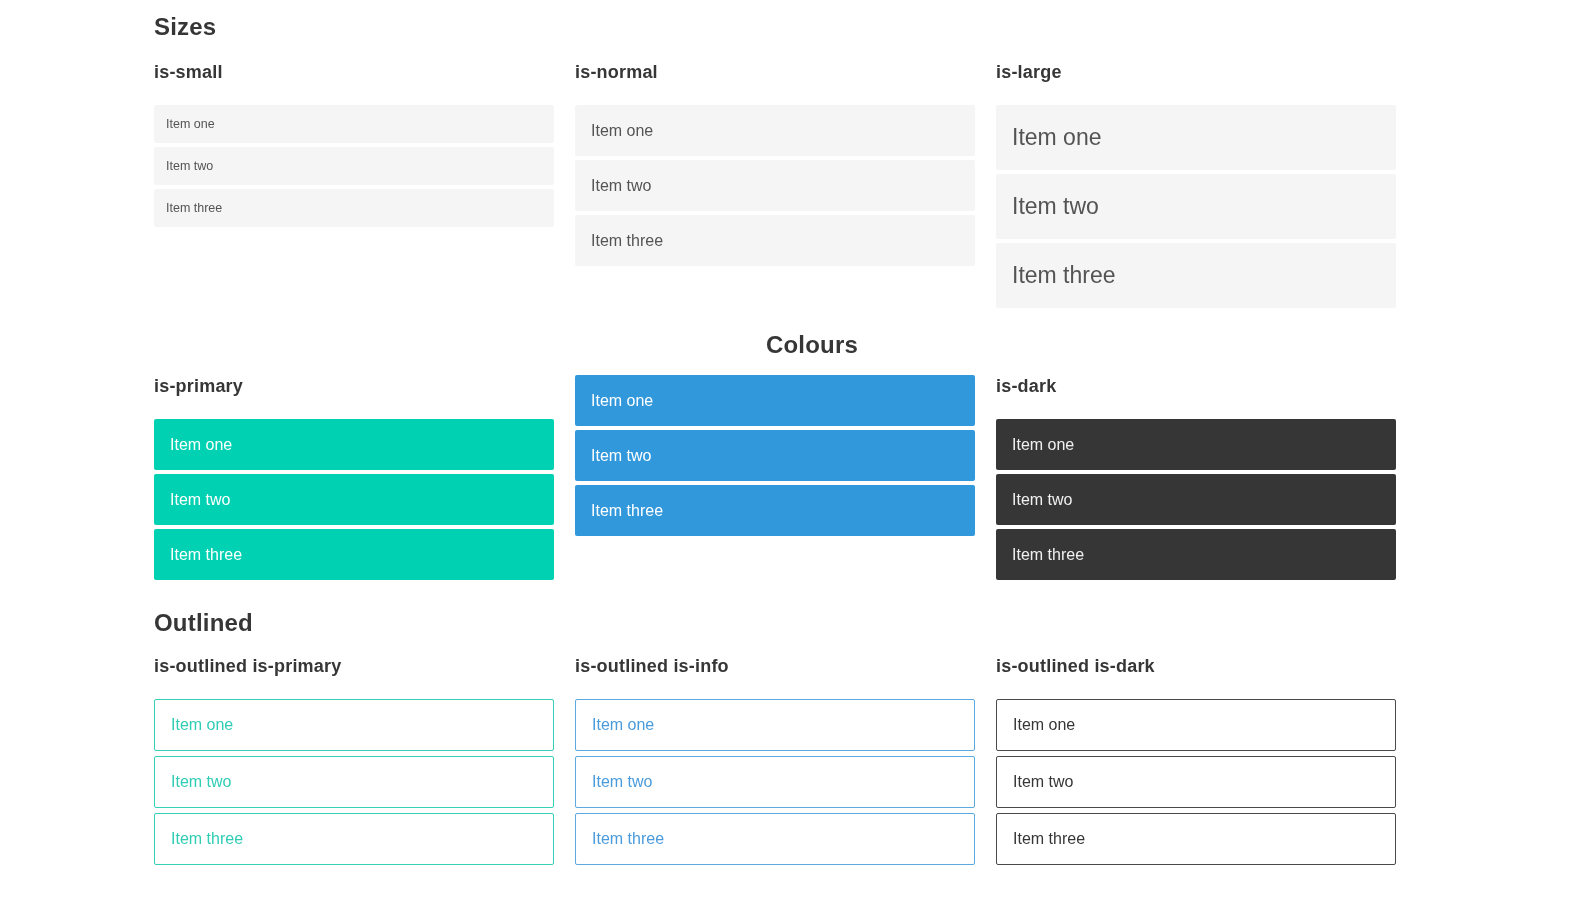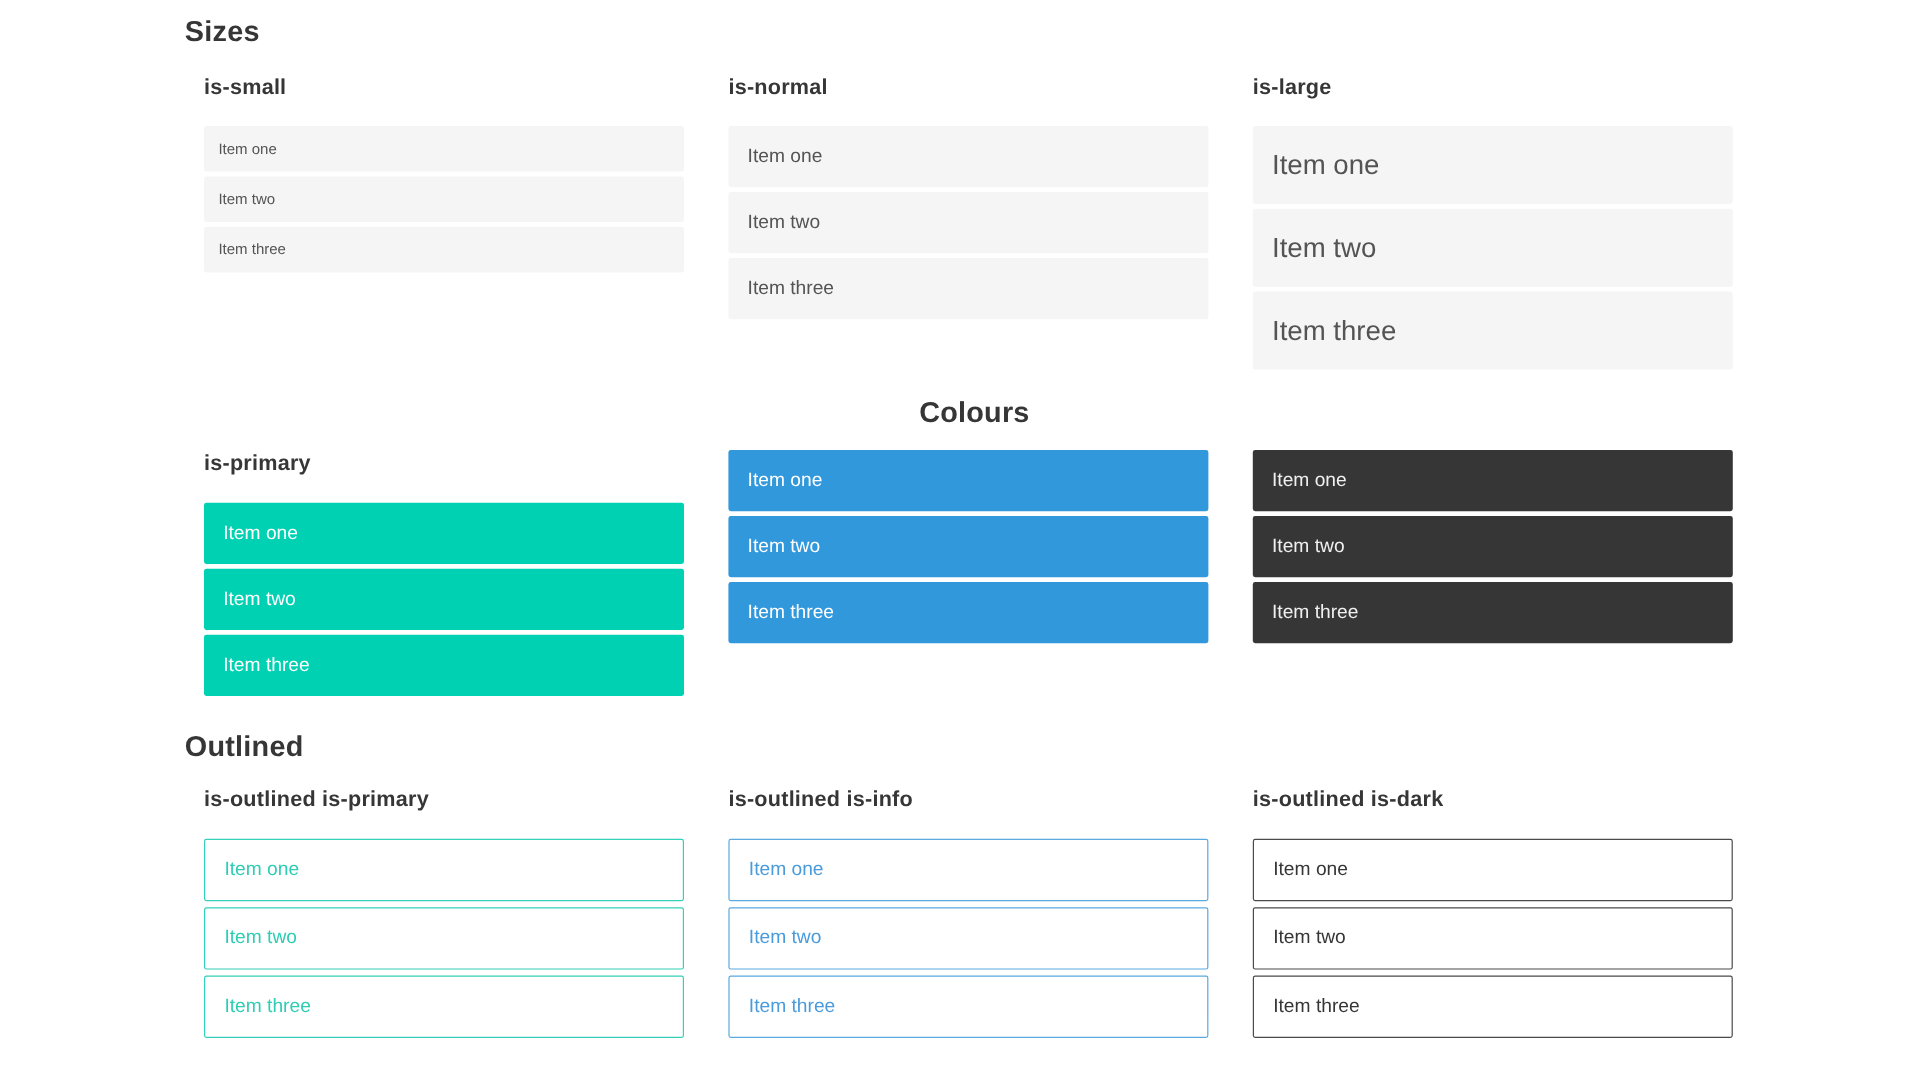--- a/index.html
+++ b/index.html
@@ -23,21 +23,21 @@
   }
   .sec-sizes .section-title    { margin-bottom: 20px; }
   .sec-colours                  { margin-top: 18px; }
   .sec-colours .section-title  { margin-bottom: 16px; text-align: center; }
   .sec-outlined                 { margin-top: 24px; }
   .sec-outlined .section-title { margin-bottom: 18px; }
   .row {
     display: flex;
     gap: 21px;
   }
-  .col { width: 400px; flex: 0 0 400px; margin-left: 16px; }
+  .col { width: 400px; flex: 0 0 400px; }
   .group-label {
     font-size: 18px;
     line-height: 22px;
     font-weight: 700;
     color: #363636;
     letter-spacing: 0.2px;
     margin-bottom: 22px;
   }
   .item {
     display: flex;
@@ -115,20 +115,21 @@
         <div class="item primary">Item three</div>
       </div>
 
       <div class="col">
         <div class="item info">Item one</div>
         <div class="item info">Item two</div>
         <div class="item info">Item three</div>
       </div>
 
       <div class="col">
+        <div class="group-label">is-dark</div>
         <div class="item dark">Item one</div>
         <div class="item dark">Item two</div>
         <div class="item dark">Item three</div>
       </div>
 
     </div>
   </div>
 
   <div class="sec-outlined">
     <div class="section-title">Outlined</div>

